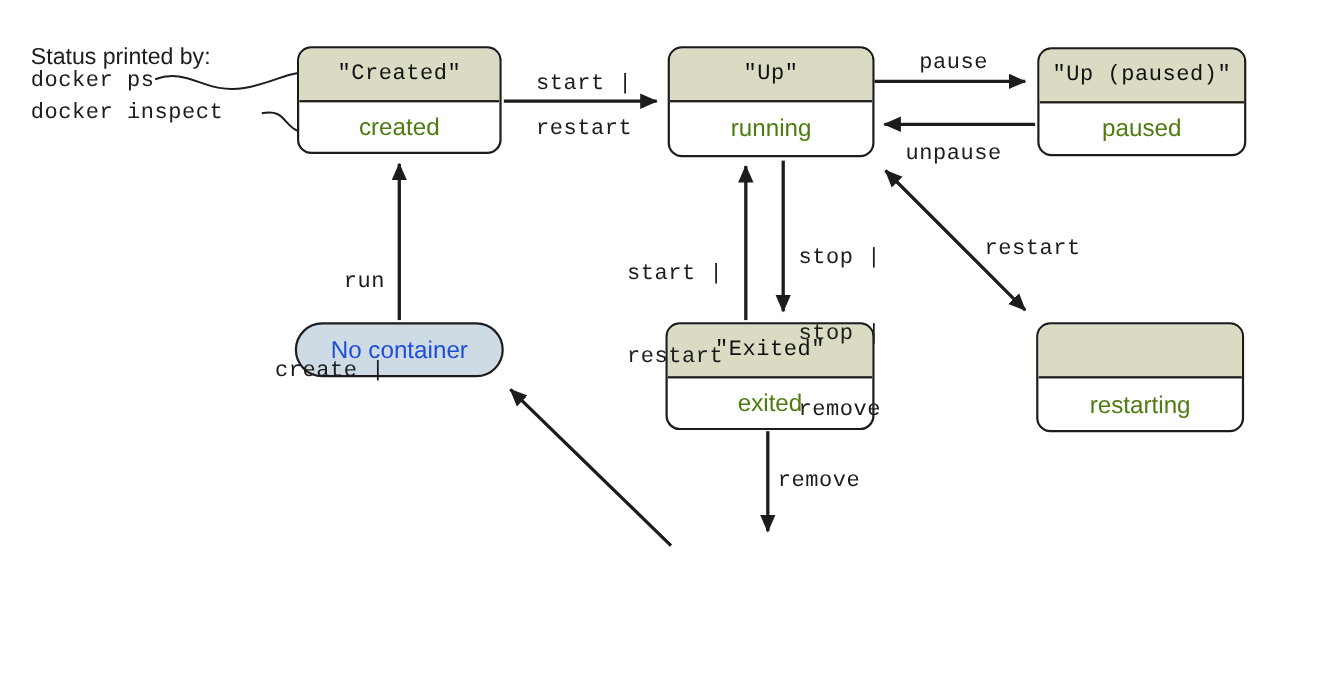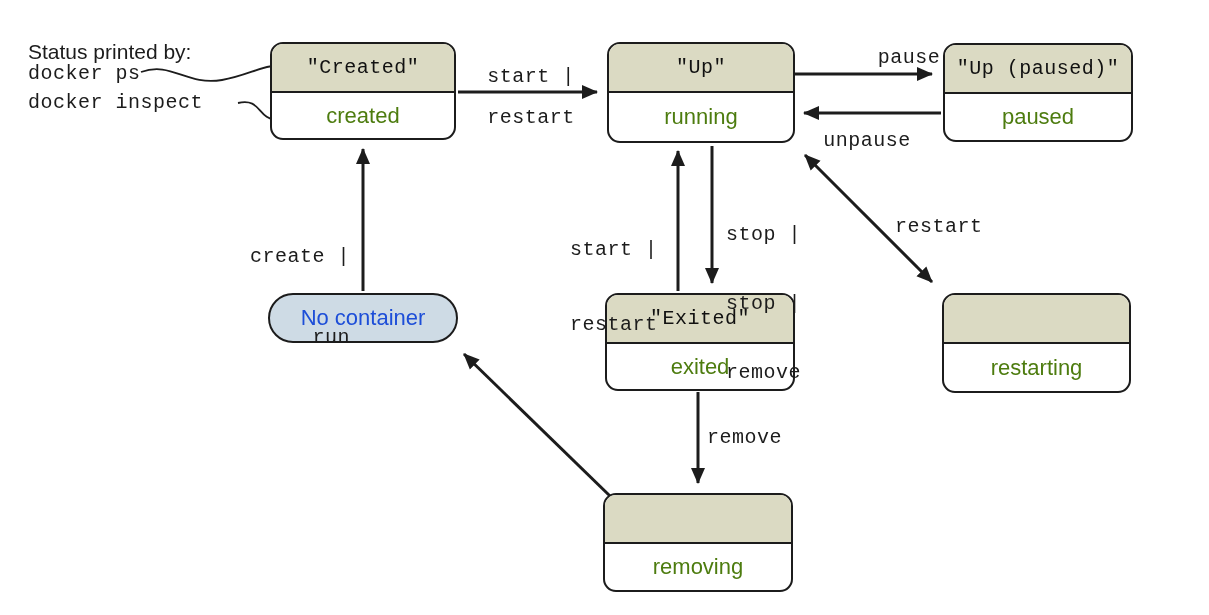--- a/index.html
+++ b/index.html
@@ -142,46 +142,42 @@
   <div class="state" style="left:605px; top:293px; width:190px; height:98px;">
     <div class="state-header">"Exited"</div>
     <div class="state-body">exited</div>
   </div>
 
   <div class="state" style="left:942px; top:293px; width:189px; height:100px;">
     <div class="state-header"></div>
     <div class="state-body">restarting</div>
   </div>
 
-  <div class="state" style="left:603px; top:493px; width:190px; height:99px;">
-    <div class="state-header"></div>
-    <div class="state-body">removing</div>
-  </div>
 
   <div class="pill" style="left:268px; top:293px; width:190px; height:50px;">No container</div>
 
   <div class="mlabel centered" style="left:531px; top:76px;">start |</div>
   <div class="mlabel centered" style="left:531px; top:117px;">restart</div>
 
-  <div class="mlabel centered" style="left:867px; top:57px;margin-left:42px;">pause</div>
+  <div class="mlabel centered" style="left:867px; top:57px;">pause</div>
   <div class="mlabel centered" style="left:867px; top:140px;text-align:center;">unpause</div>
 
   <div class="mlabel lh25" style="left:570px; top:187px;">
     <div>start |</div>
     <div>restart</div>
   </div>
 
   <div class="mlabel lh23" style="left:726px; top:177px;">
     <div>stop |</div>
     <div>stop |</div>
     <div>remove</div>
   </div>
 
   <div class="mlabel" style="left:895px; top:215px;">restart</div>
 
   <div class="mlabel" style="left:707px; top:426px;">remove</div>
 
   <div class="mlabel lh27 alignr" style="left:200px; top:189px; width:150px;">
+    <div>run</div>
     <div>create |</div>
-    <div>run</div>
   </div>
 
 </div>
 
 </body></html>

